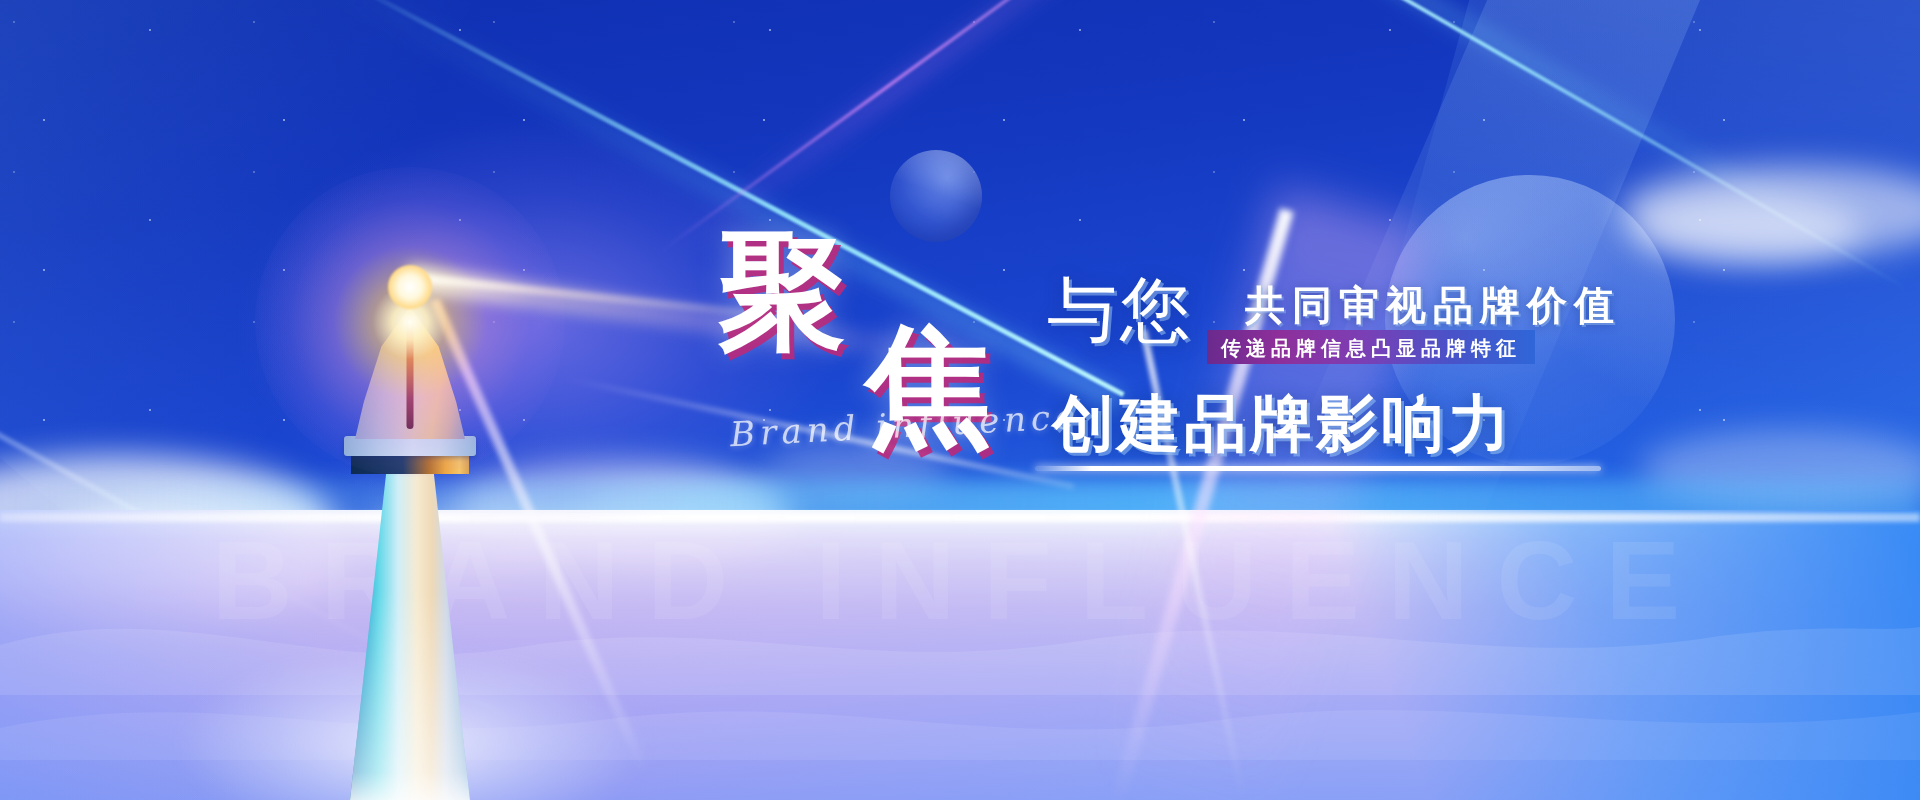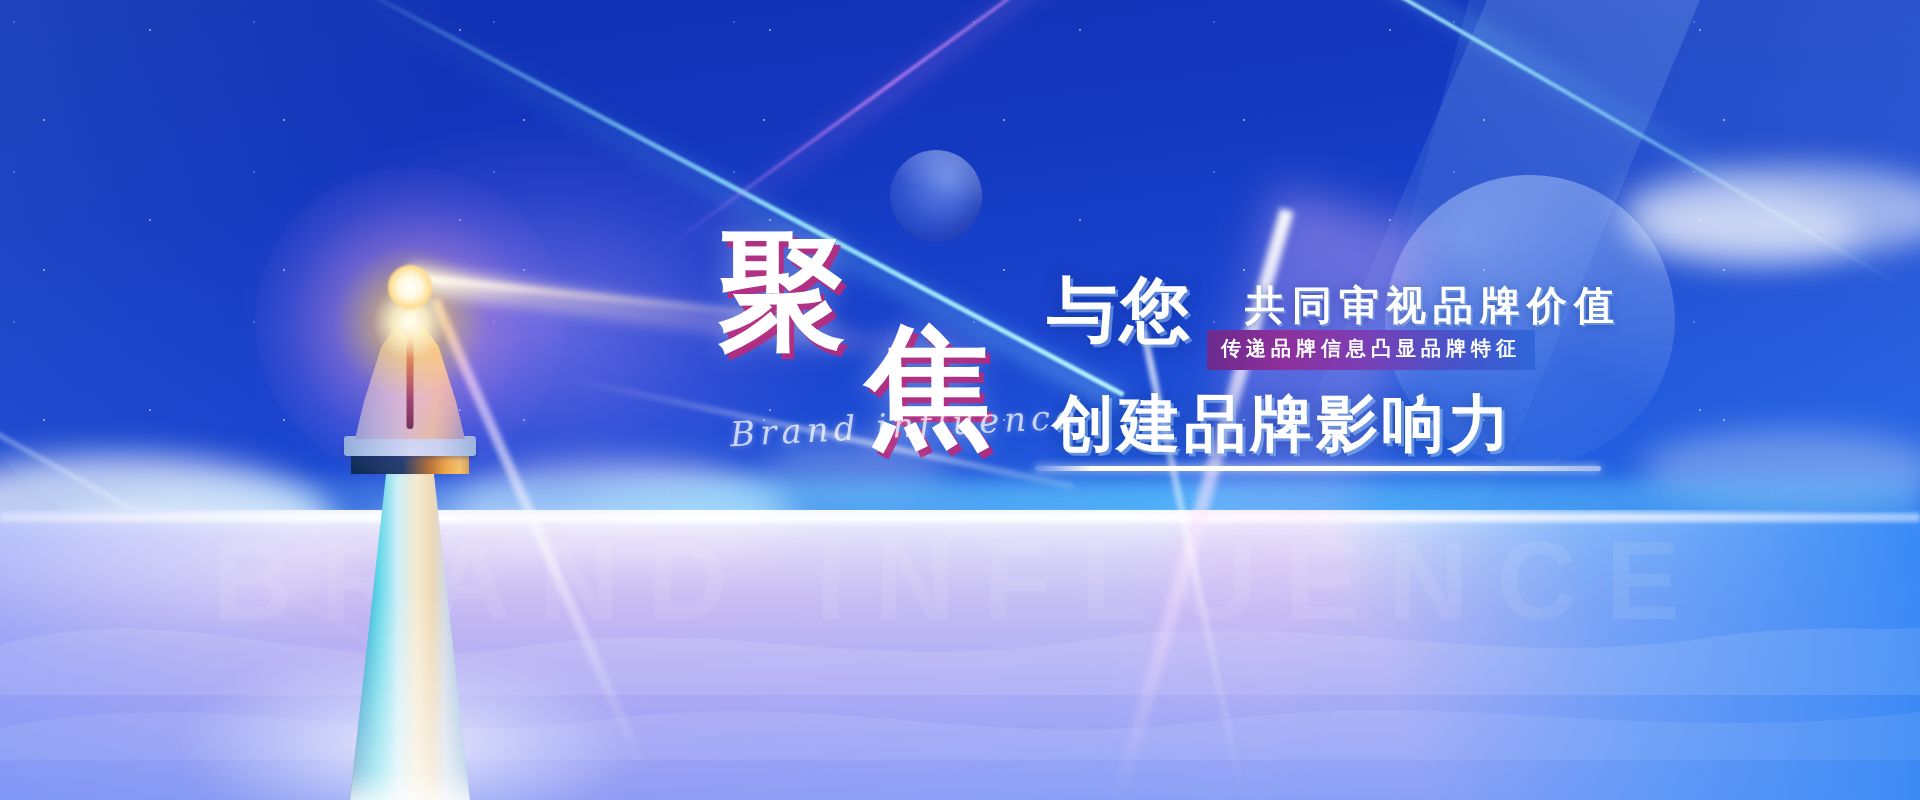--- a/index.html
+++ b/index.html
@@ -311,31 +311,31 @@
     font-family:"DejaVu Serif", serif;
     font-style:italic; font-size:34px; letter-spacing:5px;
     color:rgba(255,255,255,.72);
     transform:rotate(-3deg);
     text-shadow:0 1px 6px rgba(255,255,255,.35);
   }
 
   
   #with-you {
     position:absolute; left:1047px; top:264px;
-    font-size:70px; font-weight:bold; color:#ffffff; letter-spacing:3px;
+    font-size:70px; font-weight:normal; color:#ffffff; letter-spacing:3px;
     text-shadow:3px 3px 0 rgba(150,190,240,.55), 0 3px 18px rgba(10,40,120,.45);
   }
   #review {
     position:absolute; left:1245px; top:278px;
     font-size:40px; font-weight:bold; color:#ffffff; letter-spacing:7px;
     text-shadow:2px 2px 0 rgba(150,190,240,.45), 0 2px 10px rgba(10,40,120,.4);
   }
   #badge {
     position:absolute; left:1207px; top:330px;
-    padding:5px 14px 8px 14px;
+    padding:5px 14px 2px 14px;
     background:linear-gradient(90deg, #6a2a8e 0%, #8e2f9a 22%, #7b3fb5 48%, #4a52c8 74%, #2f66d8 100%);
     color:#ffffff; font-size:20px; font-weight:bold; letter-spacing:5px;
     white-space:nowrap;
   }
   #impact {
     position:absolute; left:1052px; top:382px;
     font-size:62px; font-weight:bold; color:#ffffff; letter-spacing:4px;
     text-shadow:3px 3px 0 rgba(150,195,245,.55), 0 3px 18px rgba(10,40,120,.45);
   }
   #underline {

